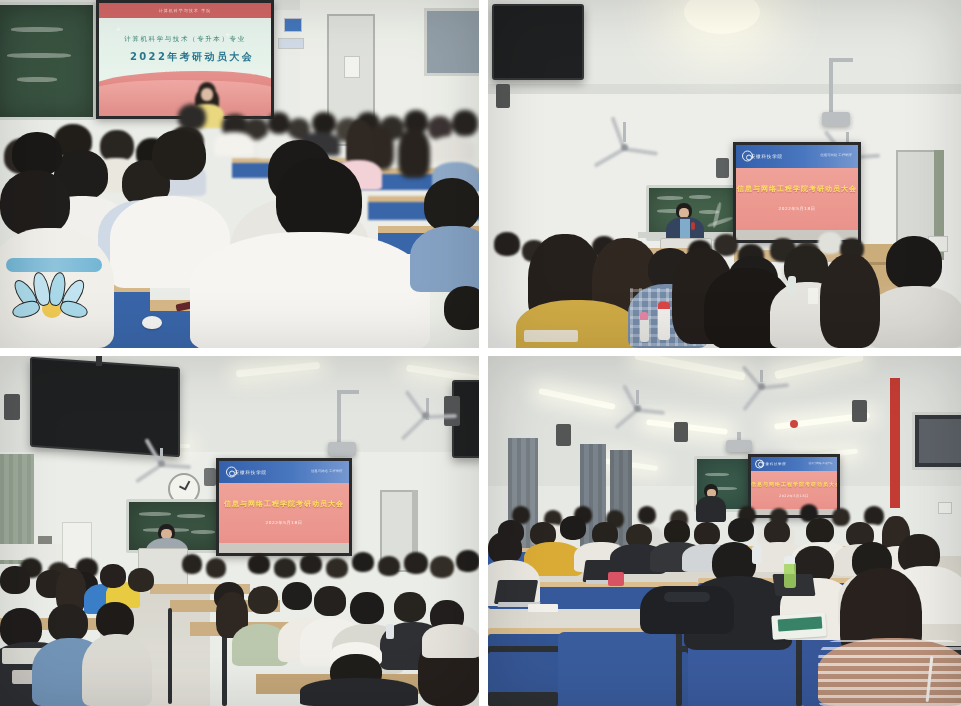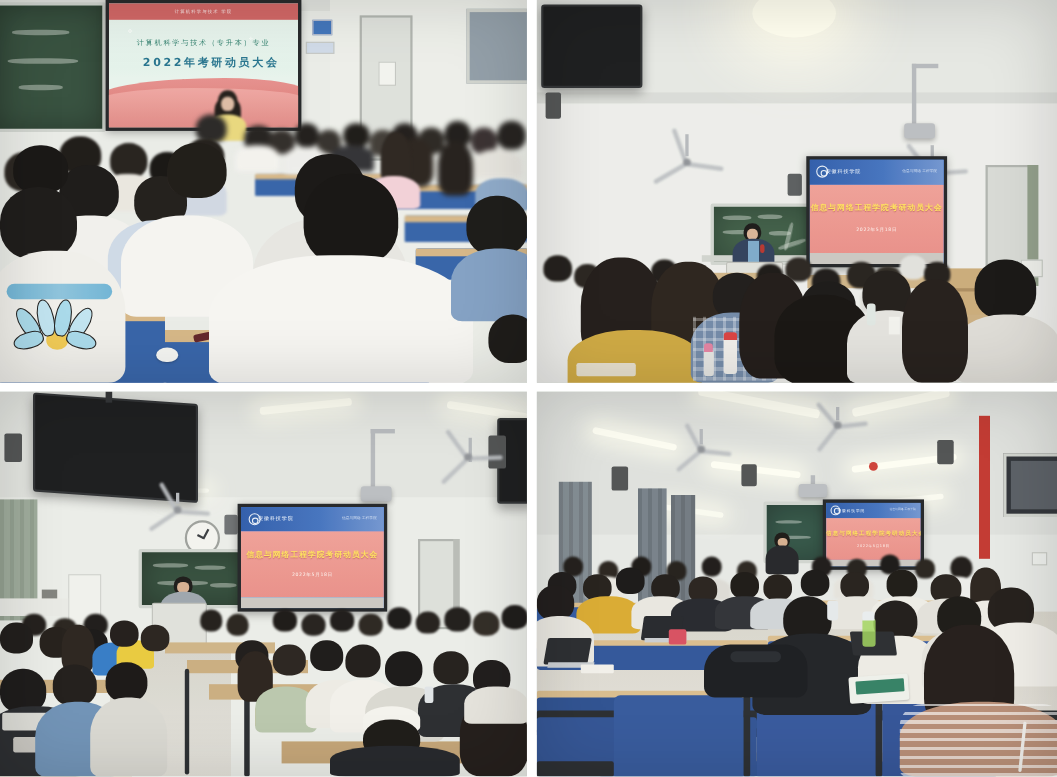--- a/index.html
+++ b/index.html
@@ -86,21 +86,21 @@
       font-size:4.5px;letter-spacing:.6px;white-space:nowrap;}
   .slideA .wave{position:absolute;left:-5%;right:-5%;bottom:0;height:40%;
       background:linear-gradient(#e58d8a,#d8706d);
       border-radius:60% 40% 0 0 / 38% 30% 0 0;}
   .slideA .wave2{position:absolute;left:-8%;right:-2%;bottom:0;height:32%;
       background:linear-gradient(#f0a9a4,#e08b87);
       border-radius:50% 55% 0 0 / 40% 26% 0 0;opacity:.85;}
   .slideA .bird{position:absolute;color:#ffffff;font-size:5px;opacity:.9;}
 
   
-  .slideB{position:absolute;inset:0;background:#3b82f6;display:block;}
+  .slideB{position:absolute;inset:0;background:#be185d;display:block;}
   .slideB .hdr{position:absolute;left:0;right:0;top:0;height:24%;
       background:linear-gradient(90deg,#2a58a8 0%,#3f6fbd 55%,#6f93cf 100%);}
   .slideB .logo{position:absolute;left:5%;top:50%;transform:translateY(-50%);
       width:9px;height:9px;border-radius:50%;border:1px solid #e7eef8;background:#2e5da8;}
   .slideB .logo:after{content:"";position:absolute;left:50%;top:50%;width:4px;height:4px;
       margin:-2px 0 0 -2px;border-radius:50%;border:1px solid #e7eef8;}
   .slideB .org{position:absolute;left:12%;top:50%;transform:translateY(-50%);
       color:#eef4fd;font-size:4.6px;letter-spacing:.8px;white-space:nowrap;}
   .slideB .rmark{position:absolute;right:5%;top:34%;color:#cfdcf2;font-size:3.4px;
       text-align:right;line-height:1.5;white-space:nowrap;}

